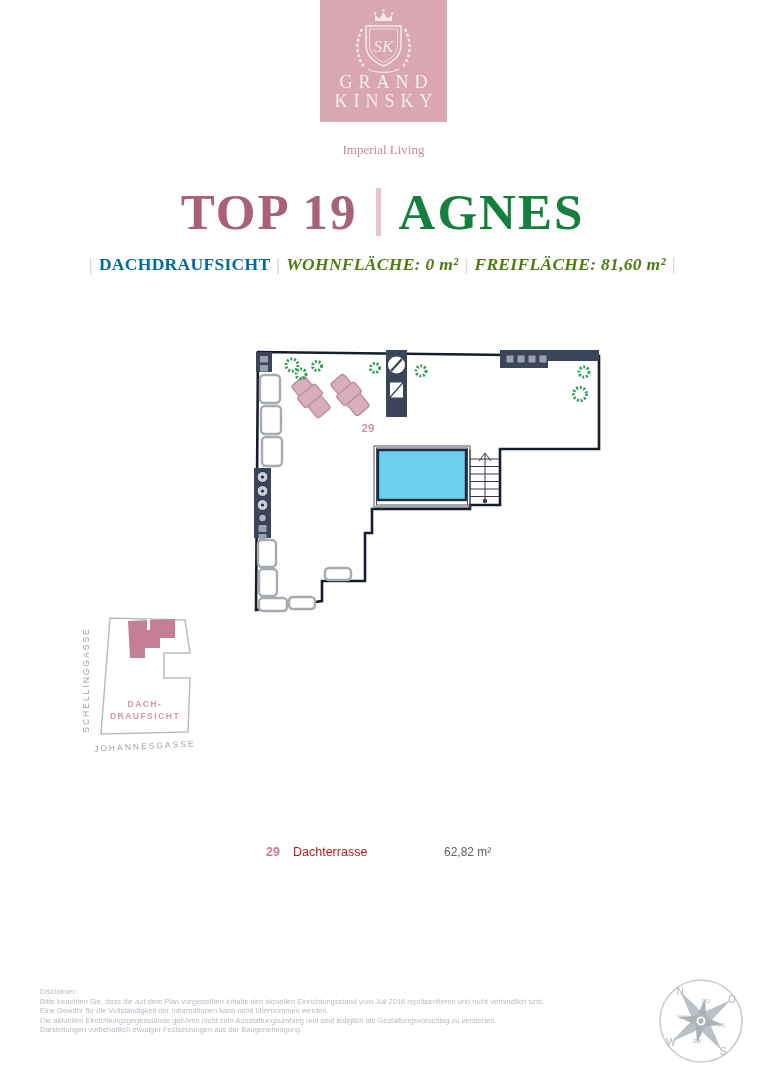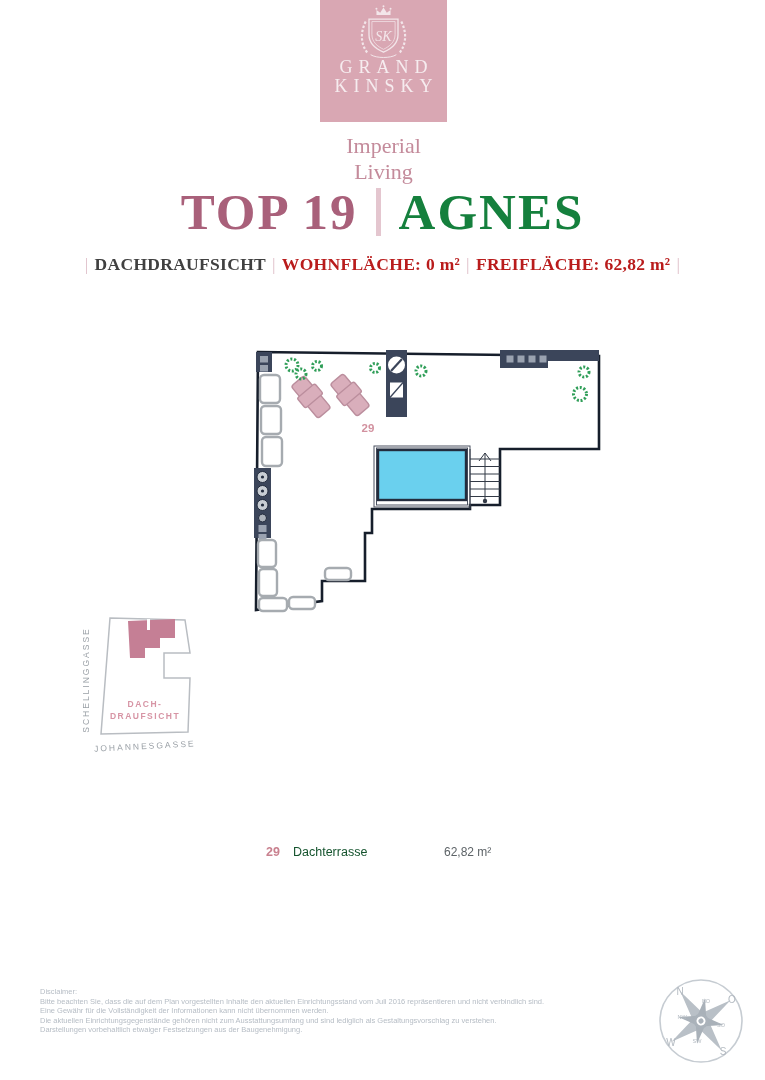--- a/index.html
+++ b/index.html
@@ -6,56 +6,56 @@
   body{
     width:765px;height:1080px;position:relative;background:#ffffff;
     font-family:"Liberation Sans",sans-serif;overflow:hidden;
   }
   .abs{position:absolute;}
 
   
   .logo-block{
     left:320px;top:0;width:127px;height:122px;background:#d9a7b3;
     display:flex;flex-direction:column;align-items:center;justify-content:flex-end;
-    padding-bottom:26px;box-sizing:border-box;
+    padding-bottom:11px;box-sizing:border-box;
   }
   .brand-line{
     font-family:"Liberation Serif",serif;color:#f6ecef;font-size:18px;
     letter-spacing:6px;line-height:19px;text-indent:6px;
   }
   .tagline{
     left:320px;top:122px;width:127px;text-align:center;
-    font-family:"Liberation Serif",serif;font-size:22px;color:#c48b9b;padding-top:11px;
+    font-family:"Liberation Serif",serif;font-size:13px;color:#c48b9b;padding-top:20px;
   }
 
   
   .title-row{
     left:0;top:183px;width:765px;display:flex;align-items:center;justify-content:center;gap:18px;
     font-family:"Liberation Serif",serif;font-weight:bold;font-size:51px;
   }
   .title-unit{color:#a9607a;letter-spacing:2px;}
   .title-name{color:#15803d;letter-spacing:2px;}
   .title-sep{width:5px;height:48px;background:#e4c6cf;}
   .subtitle-row{
     left:0;top:254px;width:765px;text-align:center;
     font-family:"Liberation Serif",serif;font-weight:bold;font-size:17.5px;letter-spacing:.3px;
   }
-  .sub-dark{color:#404040;}
-  .sub-light{color:#b91c1c;}
+  .sub-dark{color:#0369a1;}
+  .sub-light{color:#4d7c0f;font-style:italic;}
   .sub-pipe{color:#dfbfc9;padding:0 6px;font-weight:normal;}
 
   
   .plan-svg{left:240px;top:340px;}
 
   
   .map-svg{left:76px;top:610px;}
 
   
   .legend-number{left:266px;top:845px;font-size:12.5px;font-weight:bold;color:#c9818f;}
-  .legend-room{left:293px;top:845px;font-size:12.5px;color:#14532d;}
+  .legend-room{left:293px;top:845px;font-size:12.5px;color:#b91c1c;}
   .legend-area{left:444px;top:845px;font-size:12px;color:#5d6367;}
 
   
   .disclaimer{
     left:40px;top:987px;width:560px;font-size:7.5px;line-height:9.6px;color:#b6bdc5;
   }
 
   
   .compass-svg{left:657px;top:977px;}
 </style>
@@ -85,21 +85,21 @@
 </div>
 <div class="abs tagline">Imperial Living</div>
 
 <div class="abs title-row">
   <span class="title-unit">TOP 19</span>
   <span class="title-sep"></span>
   <span class="title-name">AGNES</span>
 </div>
 
 <div class="abs subtitle-row">
-  <span class="sub-pipe">|</span><span class="sub-dark">DACHDRAUFSICHT</span><span class="sub-pipe">|</span><span class="sub-light">WOHNFLÄCHE: 0 m²</span><span class="sub-pipe">|</span><span class="sub-light">FREIFLÄCHE: 62,82 m²</span><span class="sub-pipe">|</span>
+  <span class="sub-pipe">|</span><span class="sub-dark">DACHDRAUFSICHT</span><span class="sub-pipe">|</span><span class="sub-light">WOHNFLÄCHE: 0 m²</span><span class="sub-pipe">|</span><span class="sub-light">FREIFLÄCHE: 81,60 m²</span><span class="sub-pipe">|</span>
 </div>
 
 <svg class="abs plan-svg" width="380" height="292" viewBox="0 0 380 292">
 
   <polygon points="18,12 359,16 359,109 260,109 260,165 230,165 230,169 132,169 132,193 125,193 125,241 82,241 82,261 16,270" fill="#ffffff" stroke="#161e2b" stroke-width="2.6" stroke-linejoin="miter"></polygon>
 
   <rect x="134" y="106" width="96" height="61" fill="none" stroke="#4a5160" stroke-width="1"></rect>
   <rect x="136.5" y="108" width="91" height="57" fill="none" stroke="#4a5160" stroke-width="1"></rect>
 
   <rect x="138" y="110" width="88" height="50" fill="#6ad0ee" stroke="#232c3d" stroke-width="2.4"></rect>

